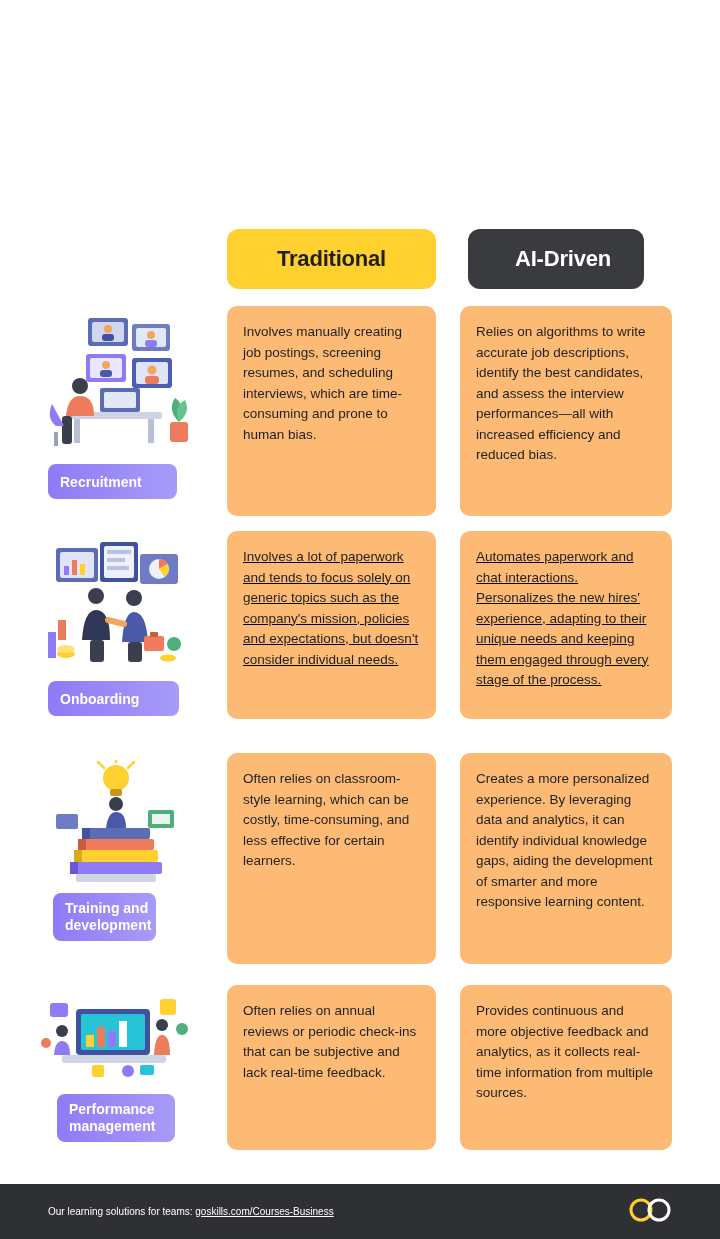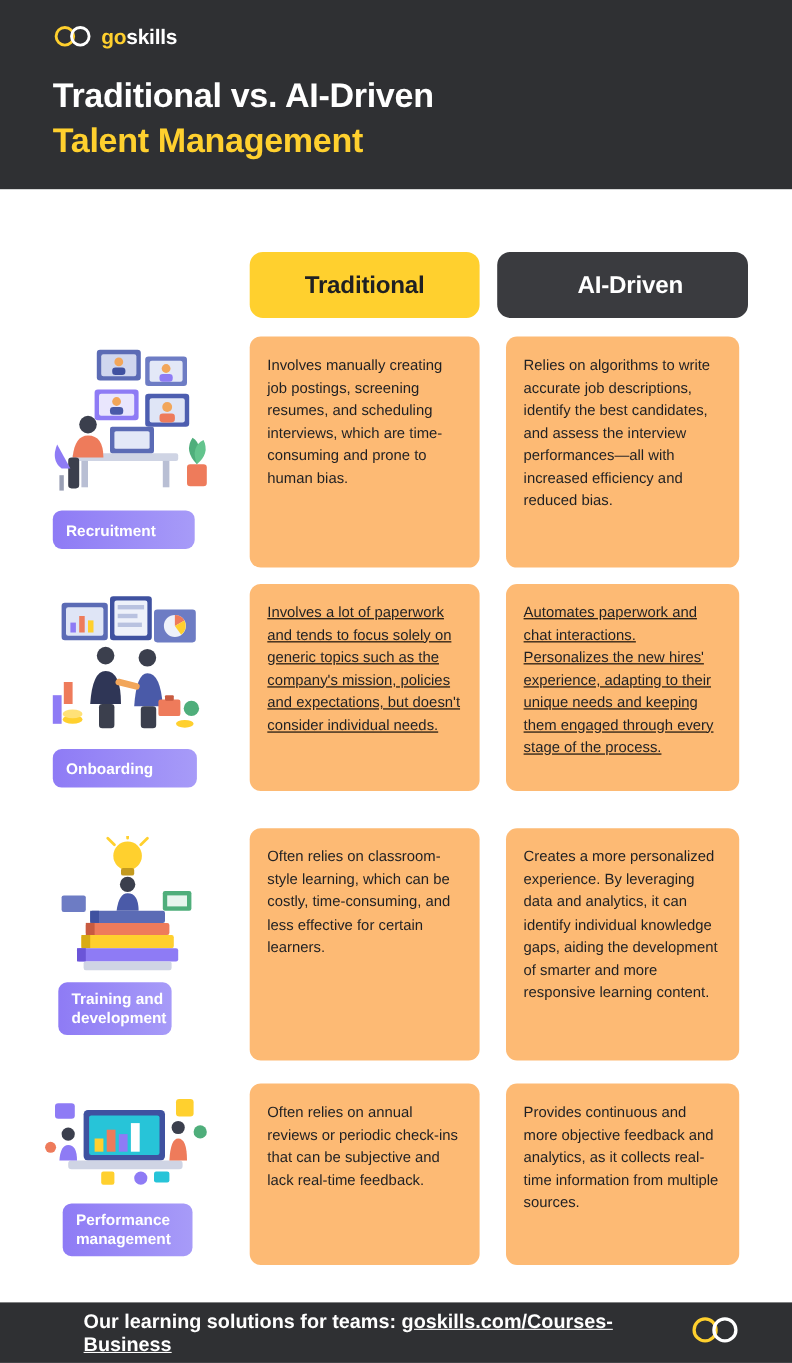--- a/index.html
+++ b/index.html
@@ -71,21 +71,21 @@
     font-size: 22px;
     font-weight: 700;
     letter-spacing: -0.2px;
   }
   .col-traditional {
     left: 227px; top: 229px; width: 209px;
     background: #ffd02e;
   }
   .col-traditional span { color: #1f2023; }
   .col-ai {
-    left: 452px; top: 229px; width: 228px;
+    left: 468px; top: 229px; width: 176px;
     background: #3a3b3f;
     padding-left: 14px;
   }
   .col-ai span { color: #ffffff; }
 
   
   .row { position: absolute; left: 0; width: 720px; }
   .row-1 { top: 306px; height: 210px; }
   .row-2 { top: 531px; height: 188px; }
   .row-3 { top: 753px; height: 211px; }
@@ -143,53 +143,35 @@
     position: absolute;
     left: 0; top: 1184px;
     width: 720px; height: 55px;
     background: #2f3033;
     display: flex;
     align-items: center;
     justify-content: space-between;
     padding: 0 48px;
   }
   .footer-text {
-    font-size: 18px;
-    font-weight: 700;
-    color: #ffffff;
-    margin-left: 28px;
+    font-size: 10px;
+    font-weight: 400;
+    color: #ffffff;
   }
   .footer-text a {
     color: #ffffff;
     text-decoration: underline;
   }
   .footer-logo { display: flex; align-items: center; }
 </style>
 </head>
 <body>
 
 <div class="page">
 
-  <div class="header">
-    <div class="brand">
-      <span class="brand-mark">
-        <svg width="36" height="20" viewBox="0 0 36 20">
-          <circle cx="11" cy="10" r="8" fill="none" stroke="#ffd02e" stroke-width="2.6"></circle>
-          <circle cx="25" cy="10" r="8" fill="none" stroke="#ffffff" stroke-width="2.6"></circle>
-        </svg>
-      </span>
-      <span class="brand-text">
-        <span class="go">go</span><span class="skills">skills</span>
-      </span>
-    </div>
-    <div class="title-block">
-      <div class="title-line1">Traditional vs. AI-Driven</div>
-      <div class="title-line2">Talent Management</div>
-    </div>
-  </div>
 
   <div class="col-head col-traditional">
     <span>Traditional</span>
   </div>
   <div class="col-head col-ai">
     <span>AI-Driven</span>
   </div>
 
   <div class="row row-1 r1">
     <div class="cell cell-trad">

